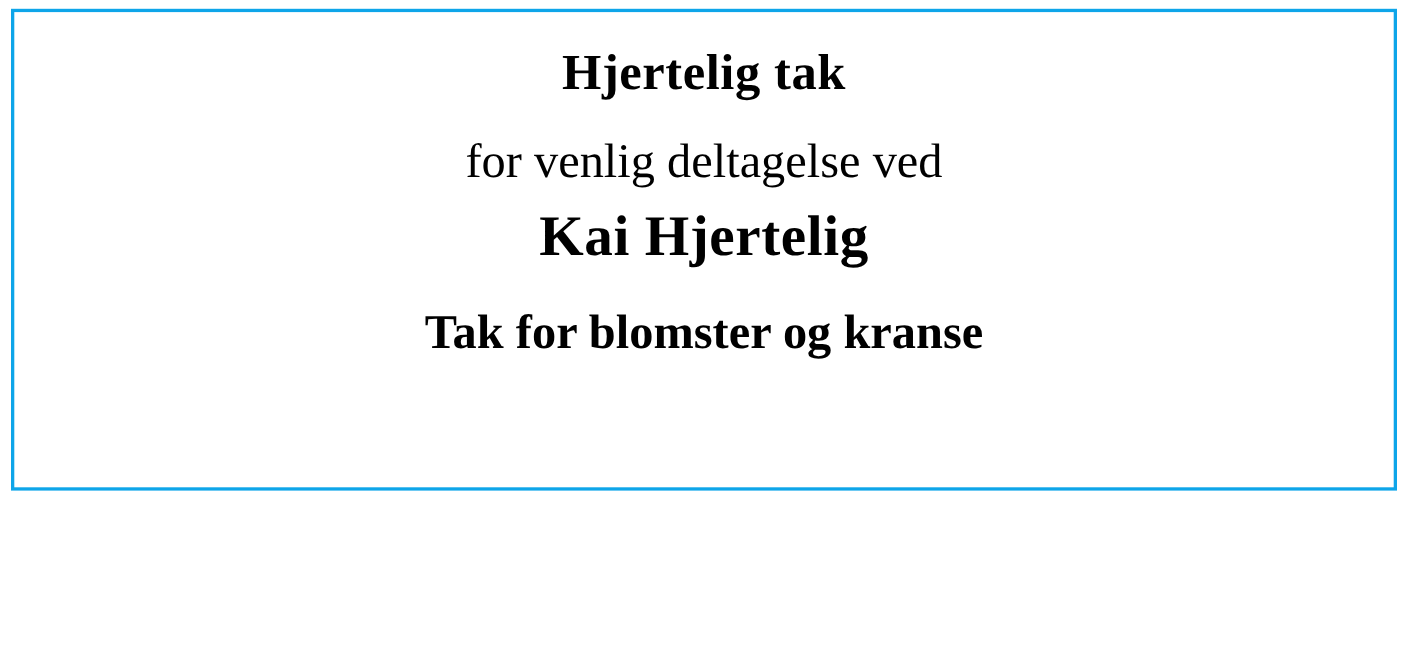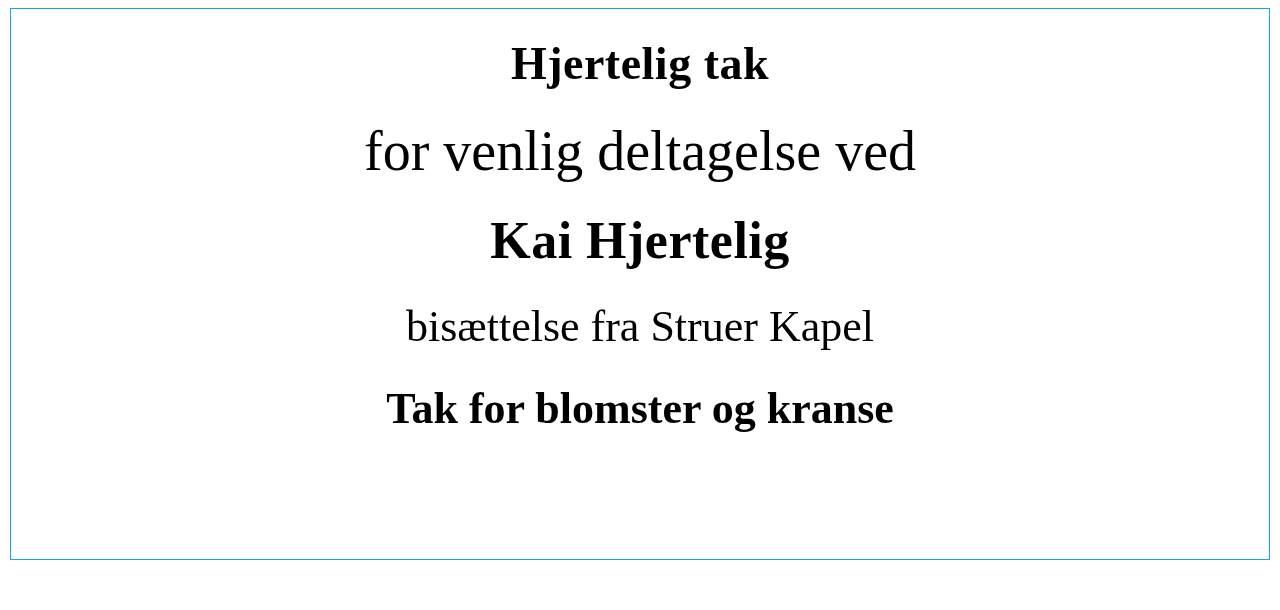--- a/index.html
+++ b/index.html
@@ -14,22 +14,22 @@
     box-sizing: border-box;
     position: relative;
     overflow: hidden;
     font-family: "Liberation Serif", "DejaVu Serif", serif;
   }
   .notice-frame {
     position: absolute;
     left: 10px;
     top: 8px;
     width: 1260px;
-    height: 552px;
-    border: 1px solid #0ea5e9;
+    height: 438px;
+    border: 3px solid #0ea5e9;
     background: #ffffff;
     box-sizing: border-box;
   }
   .notice-body {
     position: absolute;
     left: 0;
     right: 0;
     top: 32px;
     display: flex;
     flex-direction: column;
@@ -41,23 +41,23 @@
     line-height: 1.0;
     white-space: nowrap;
   }
   .line-heading {
     font-size: 46px;
     font-weight: bold;
     letter-spacing: 0.5px;
     margin-bottom: 36px;
   }
   .line-sub {
-    font-size: 56px;
+    font-size: 44px;
     font-weight: normal;
-    margin-bottom: 36px;
+    margin-bottom: 21px;
   }
   .line-name {
     font-size: 52px;
     font-weight: bold;
     letter-spacing: 0.5px;
     margin-bottom: 38px;
   }
   .line-place {
     font-size: 44px;
     font-weight: normal;
@@ -76,17 +76,16 @@
 </style>
 </head>
 <body>
 
 <div class="page">
   <div class="notice-frame">
     <div class="notice-body">
       <div class="line line-heading">Hjertelig tak</div>
       <div class="line line-sub">for venlig deltagelse ved</div>
       <div class="line line-name">Kai Hjertelig</div>
-      <div class="line line-place">bisættelse fra Struer Kapel</div>
       <div class="line line-thanks">Tak for blomster og kranse</div>
     </div>
   </div>
 </div>
 
 </body></html>

